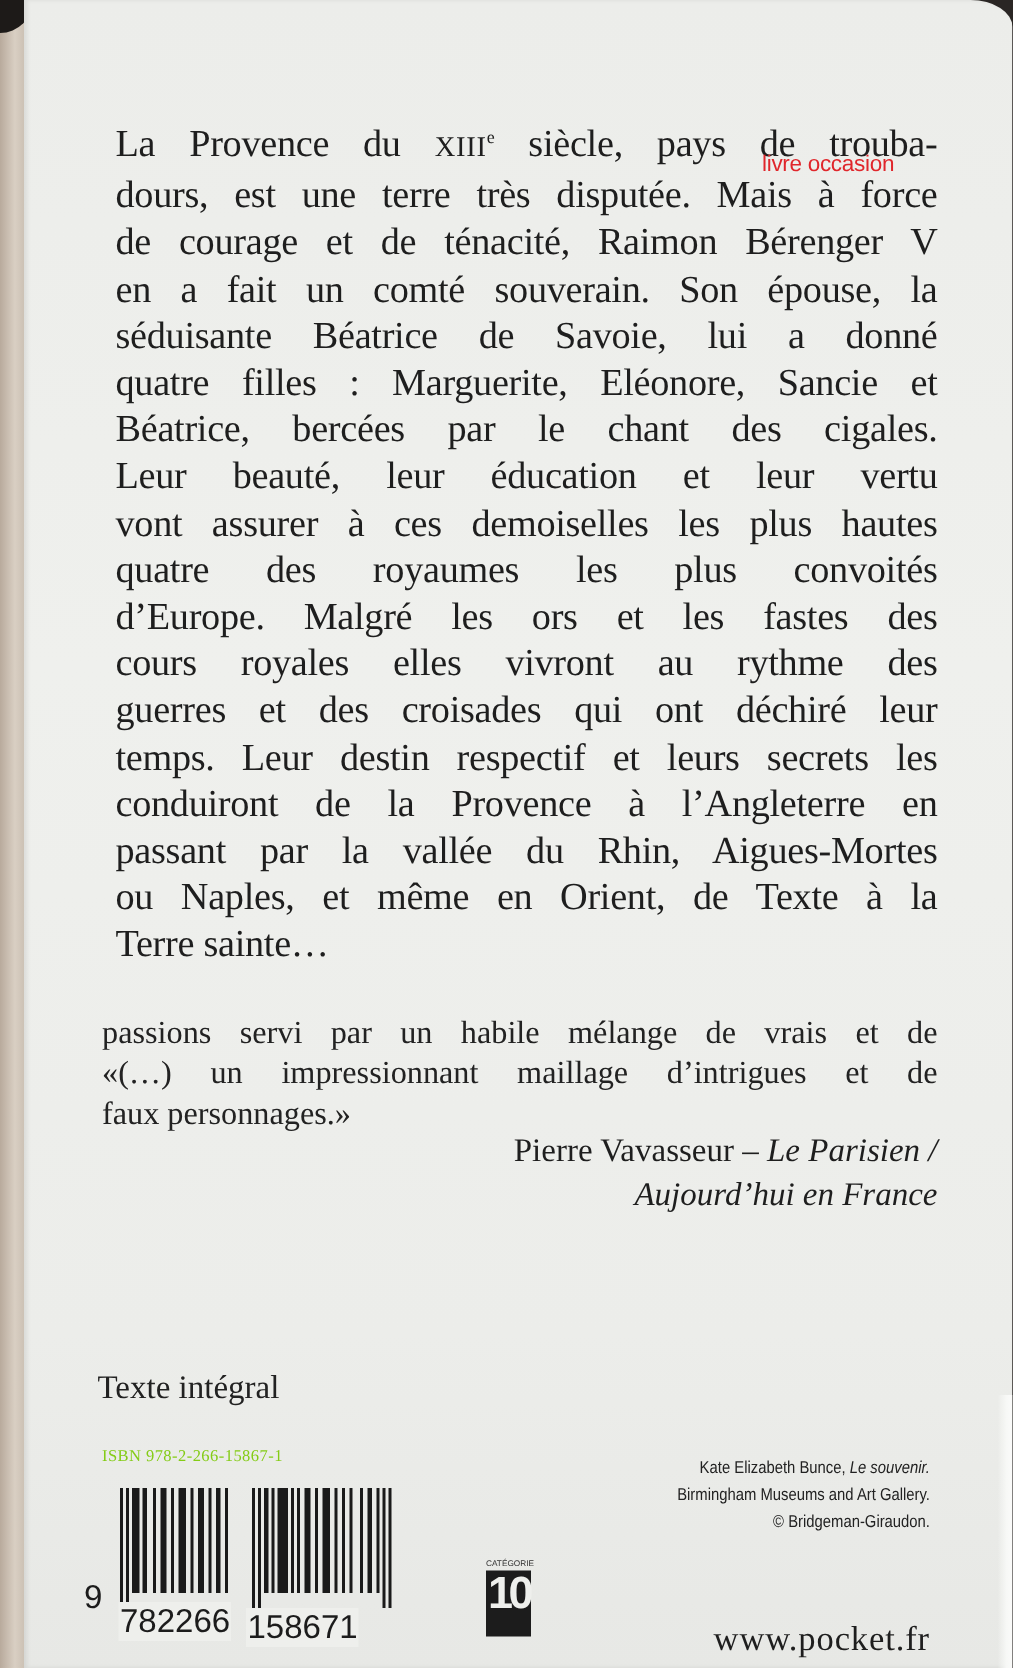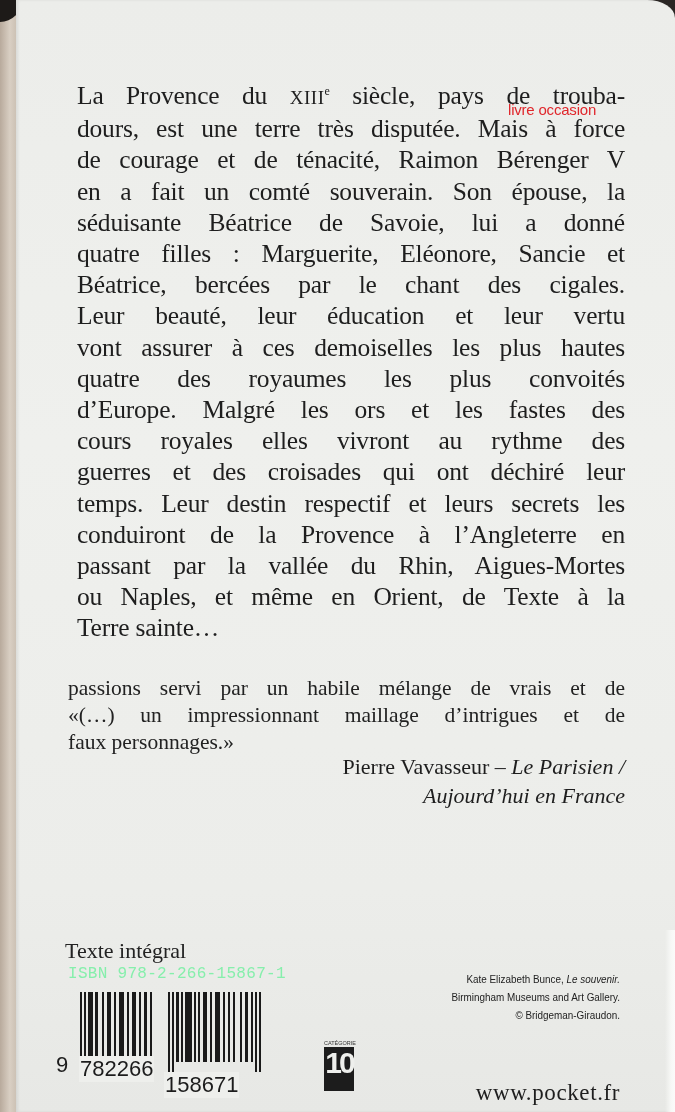--- a/index.html
+++ b/index.html
@@ -47,26 +47,26 @@
   }
   .quote .line { display: block; text-align: justify; text-align-last: justify; white-space: nowrap; }
   .quote .line.last { text-align-last: left; }
   .attrib {
     position: absolute; right: 50px; top: 752px; text-align: right;
     font-size: 22px; line-height: 29px; color: #1e1e1e;
   }
   .attrib i { }
   .integral {
     position: absolute; left: 65px; top: 912px;
-    font-size: 22px; color: #222; margin-top: 26px;
+    font-size: 22px; color: #222;
   }
   .isbn {
     position: absolute; left: 68px; top: 965px;
-    font-family: Liberation Mono, monospace;
-    font-size: 16px; color: #86efac; letter-spacing: 0.3px;
+    font-family: Liberation Serif, serif;
+    font-size: 11px; color: #84cc16; letter-spacing: 0.3px;
   }
   .barcode {
     position: absolute; left: 80px; top: 992px; width: 182px; height: 80px;
   }
   .barcode-bars { position: absolute; left: 0; top: 0; height: 80px; width: 182px; }
   .barcode-digits {
     position: absolute; left: 56px; top: 1052px;
     font-family: "Liberation Sans", "DejaVu Sans", sans-serif;
     font-size: 22px; color: #1c1c1c;
   }
@@ -172,21 +172,21 @@
         <rect x="160" y="0" width="2" height="70"></rect>
       <rect x="165" y="0" width="3" height="70"></rect>
         <rect x="171" y="0" width="2" height="70"></rect>
       <rect x="175" y="0" width="2" height="80"></rect>
         <rect x="179" y="0" width="2" height="80"></rect>
     </g>
   </svg>
 </div>
 <div class="barcode-digits">
   <span style="position:absolute;left:0;top:0;">9</span>
-  <span class="bd" style="left:23px;top:4px;">782266</span>
+  <span class="bd" style="left:23px;top:16px;">782266</span>
   <span class="bd" style="left:108px;top:0;margin-top:20px;">158671</span>
 </div>
 
 <div class="category">
   <span class="cat-label">CATÉGORIE</span>
   <span class="cat-num">10</span>
 </div>
 
 <div class="credits">
   <div><span>Kate Elizabeth Bunce, </span><i>Le souvenir.</i></div>

